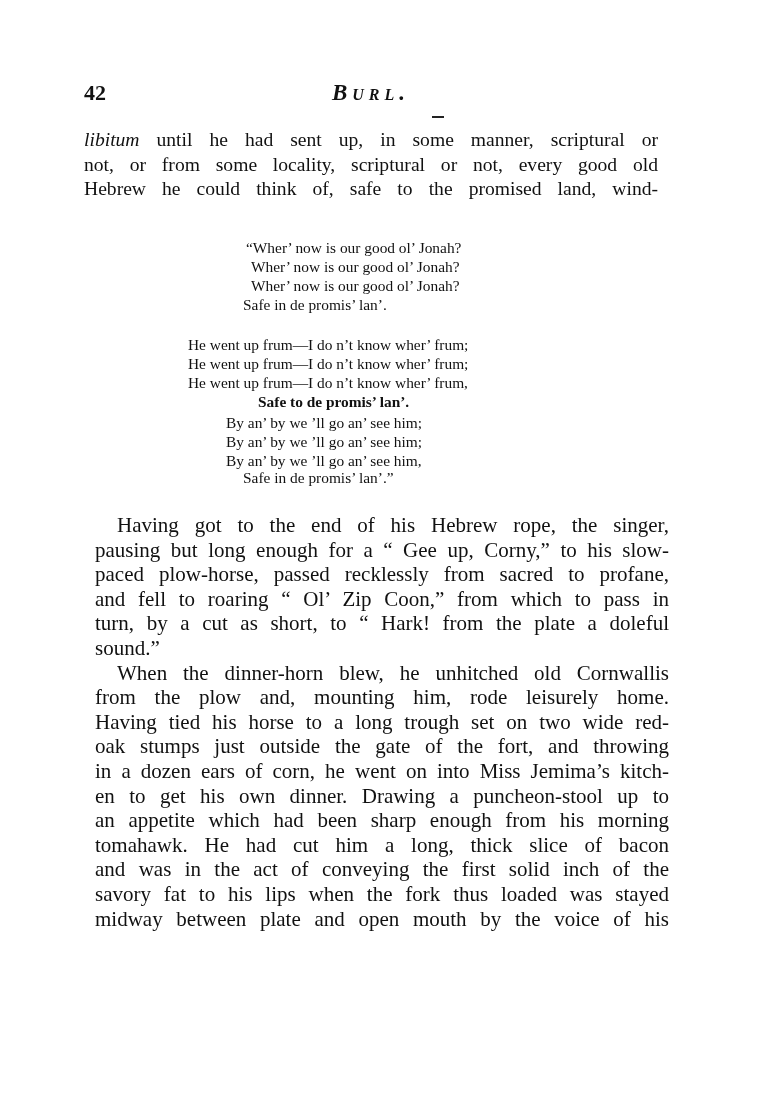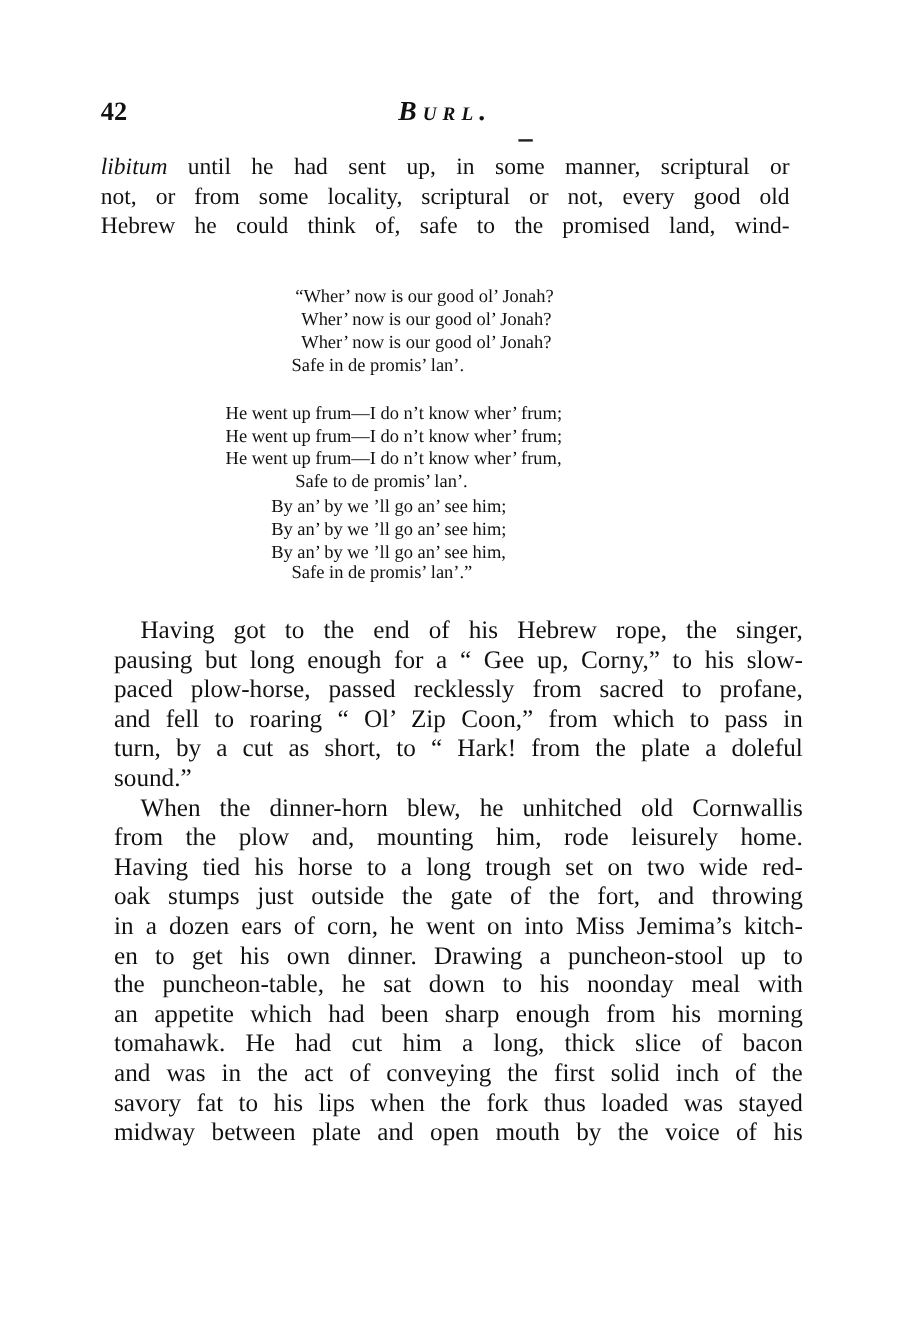--- a/index.html
+++ b/index.html
@@ -116,21 +116,21 @@
   </div>
 
   <div class="poem">
     <span class="poem-line" style="left:246px; top:6px;">“Wher’ now is our good ol’ Jonah?</span>
     <span class="poem-line" style="left:251px; top:25px;">Wher’ now is our good ol’ Jonah?</span>
     <span class="poem-line" style="left:251px; top:44px;">Wher’ now is our good ol’ Jonah?</span>
     <span class="poem-line" style="left:243px; top:63px;">Safe in de promis’ lan’.</span>
     <span class="poem-line" style="left:188px; top:103px;">He went up frum—I do n’t know wher’ frum;</span>
     <span class="poem-line" style="left:188px; top:122px;">He went up frum—I do n’t know wher’ frum;</span>
     <span class="poem-line" style="left:188px; top:141px;">He went up frum—I do n’t know wher’ frum,</span>
-    <span class="poem-line" style="left:246px; top:160px;">Safe to de promis’ lan’.</span>
+    <span class="poem-line" style="left:258px; top:160px;font-weight:bold;">Safe to de promis’ lan’.</span>
     <span class="poem-line" style="left:226px; top:181px;">By an’ by we ’ll go an’ see him;</span>
     <span class="poem-line" style="left:226px; top:200px;">By an’ by we ’ll go an’ see him;</span>
     <span class="poem-line" style="left:226px; top:219px;">By an’ by we ’ll go an’ see him,</span>
     <span class="poem-line" style="left:243px; top:236px;">Safe in de promis’ lan’.”</span>
   </div>
 
   <div class="prose2">
     <div>
       <span class="line indent">Having got to the end of his Hebrew rope, the singer,</span>
       <span class="line">pausing but long enough for a “ Gee up, Corny,” to his slow-</span>
@@ -139,21 +139,20 @@
       <span class="line">turn, by a cut as short, to “ Hark! from the plate a doleful</span>
       <span class="line last">sound.”</span>
     </div>
     <div>
       <span class="line indent">When the dinner-horn blew, he unhitched old Cornwallis</span>
       <span class="line">from the plow and, mounting him, rode leisurely home.</span>
       <span class="line">Having tied his horse to a long trough set on two wide red-</span>
       <span class="line">oak stumps just outside the gate of the fort, and throwing</span>
       <span class="line">in a dozen ears of corn, he went on into Miss Jemima’s kitch-</span>
       <span class="line">en to get his own dinner.  Drawing a puncheon-stool up to</span>
-      <span class="line">the puncheon-table, he sat down to his noonday meal with</span>
       <span class="line">an appetite which had been sharp enough from his morning</span>
       <span class="line">tomahawk.  He had cut him a long, thick slice of bacon</span>
       <span class="line">and was in the act of conveying the first solid inch of the</span>
       <span class="line">savory fat to his lips when the fork thus loaded was stayed</span>
       <span class="line">midway between plate and open mouth by the voice of his</span>
     </div>
   </div>
 
 </div>
 

